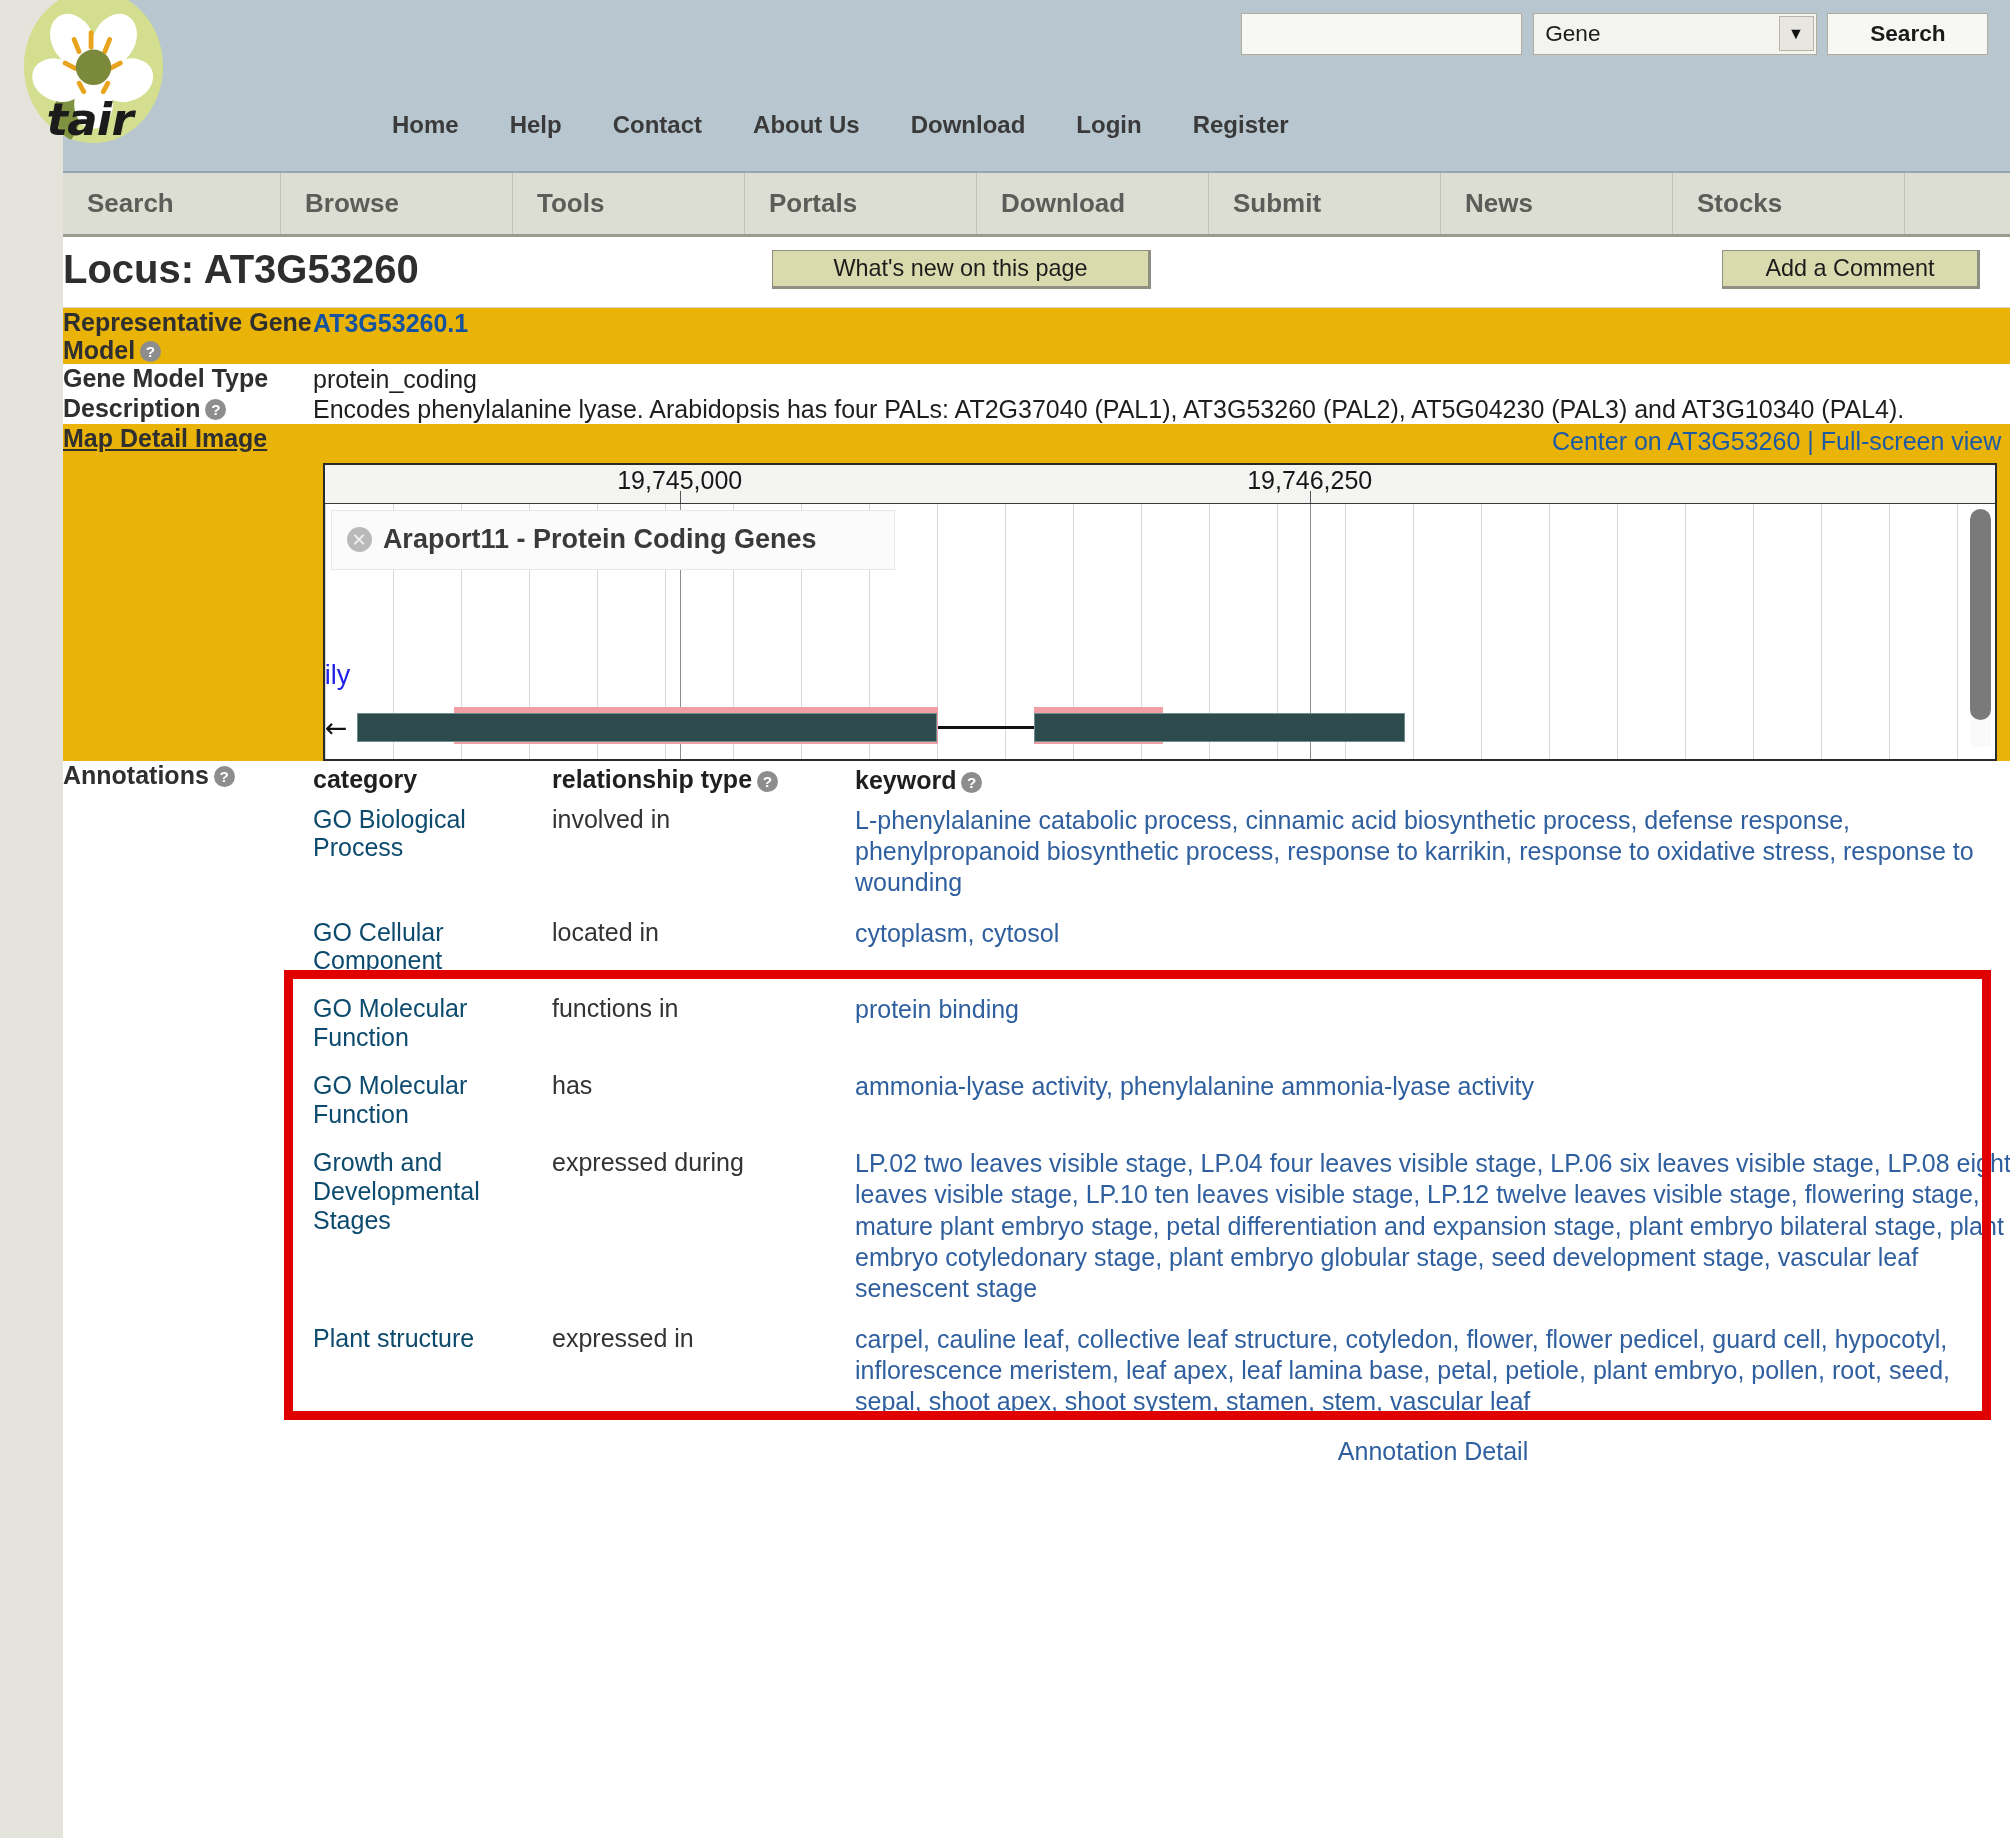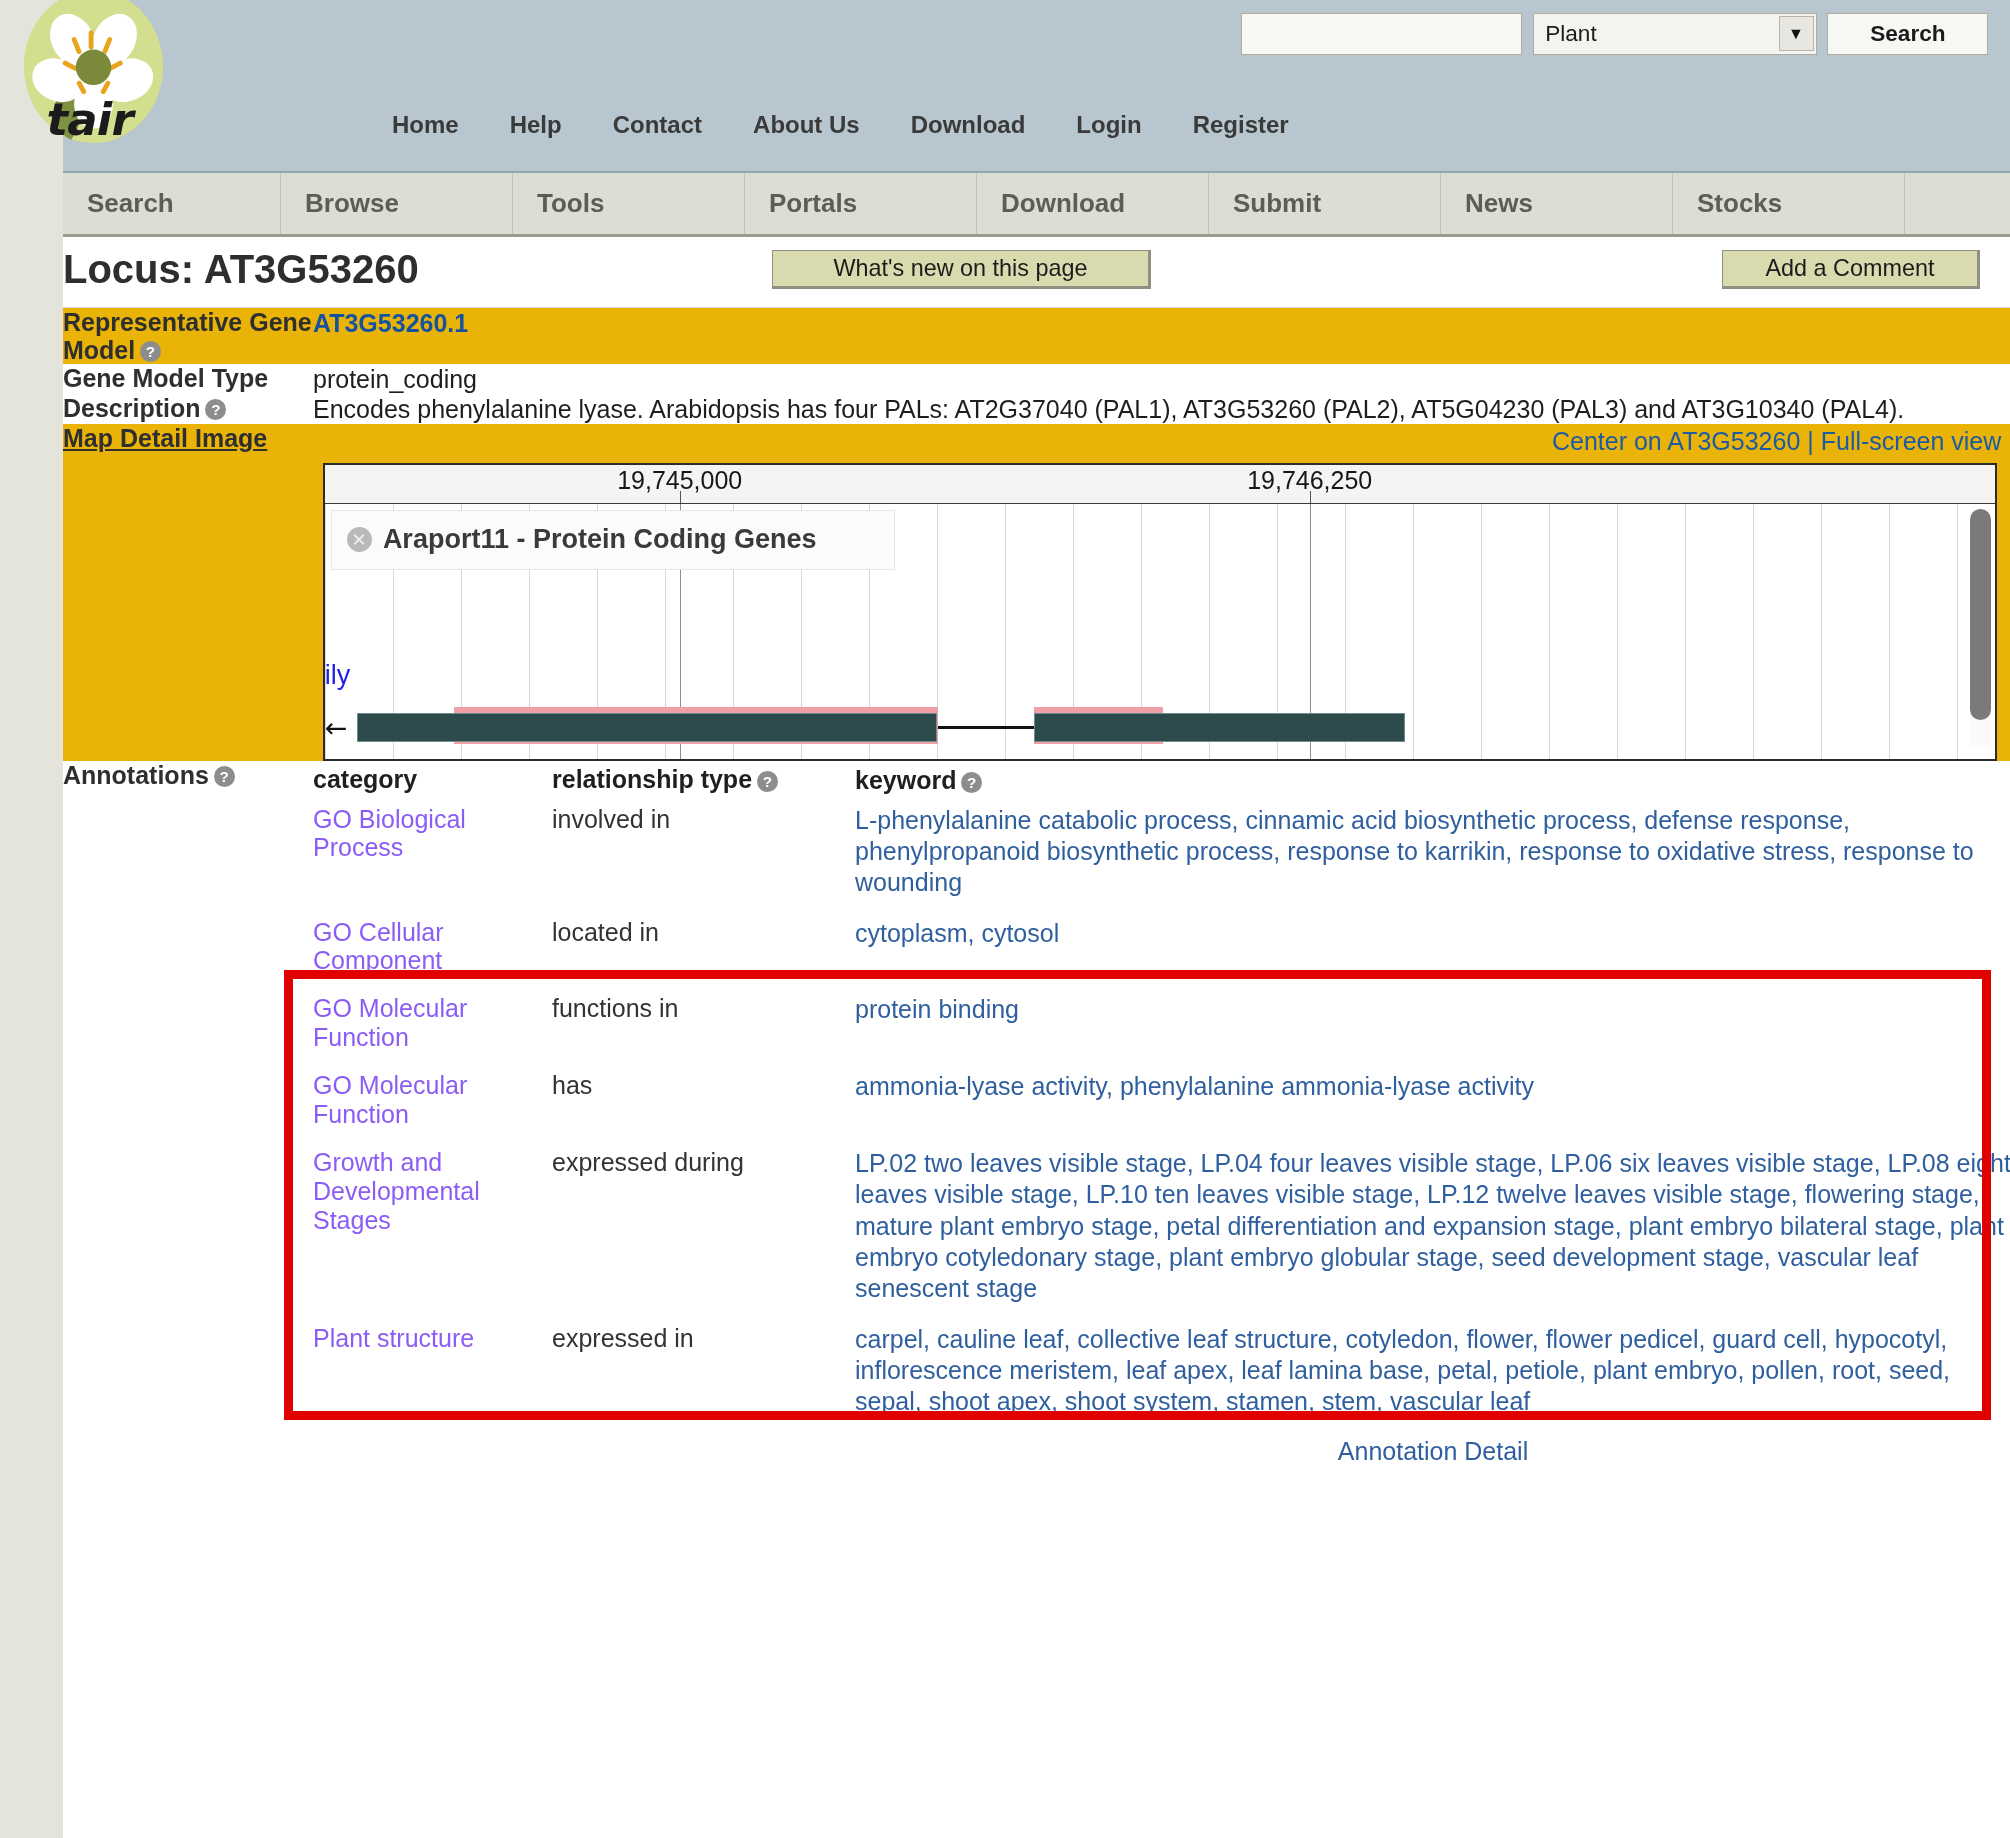--- a/index.html
+++ b/index.html
@@ -293,21 +293,21 @@
     width:250px;
     font-size:25px; font-weight:bold; color:#2f2f2f;
     padding:9.7px 0 0 0;
     background:#ffffff;
     vertical-align:top;
     font-family:"Liberation Sans", sans-serif;
   }
   .ann-cell { background:#ffffff; padding:0 0 0 4.8px; }
   .atable { width:100%; border-collapse:collapse; }
   .atable td { vertical-align:top; padding:4.8px 0 14.5px 0; }
-  .acat { width:239px; font-size:25px; color:#8b5cf6; line-height:1.15;
+  .acat { width:239px; font-size:25px; color:#0c4a6e; line-height:1.15;
           padding-left:14.5px; font-family:"Liberation Sans", sans-serif; }
   .arel { width:303px; font-size:25px; color:#333; line-height:1.15;
           font-family:"Liberation Sans", sans-serif; }
   .akey { font-size:25px; color:#2f5f9e; line-height:1.25;
           padding-right:24px; font-family:"Liberation Sans", sans-serif; }
   .athead td { font-weight:bold; color:#1f1f1f; padding-bottom:3.2px; }
   .athead .akey { color:#1f1f1f; }
   .ann-detail {
     text-align:center;
     font-size:25px; color:#2f5f9e;
@@ -354,21 +354,21 @@
             </g>
             <circle cx="86" cy="96" r="22" fill="#7b8a3a"></circle>
           </svg>
         </div>
         <div class="logo-word">tair</div>
       </div>
 
       <div class="search-row">
         <input class="search-text" type="text" value="" placeholder="" style="">
         <div class="search-select">
-          <span>Plant</span>
+          <span>Gene</span>
           <span class="sel-arrow">▼</span>
         </div>
         <div class="search-btn">Search</div>
       </div>
 
       <div class="toplinks">
         <a href="#">Home</a>
         <a href="#">Help</a>
         <a href="#">Contact</a>
         <a href="#">About Us</a>

